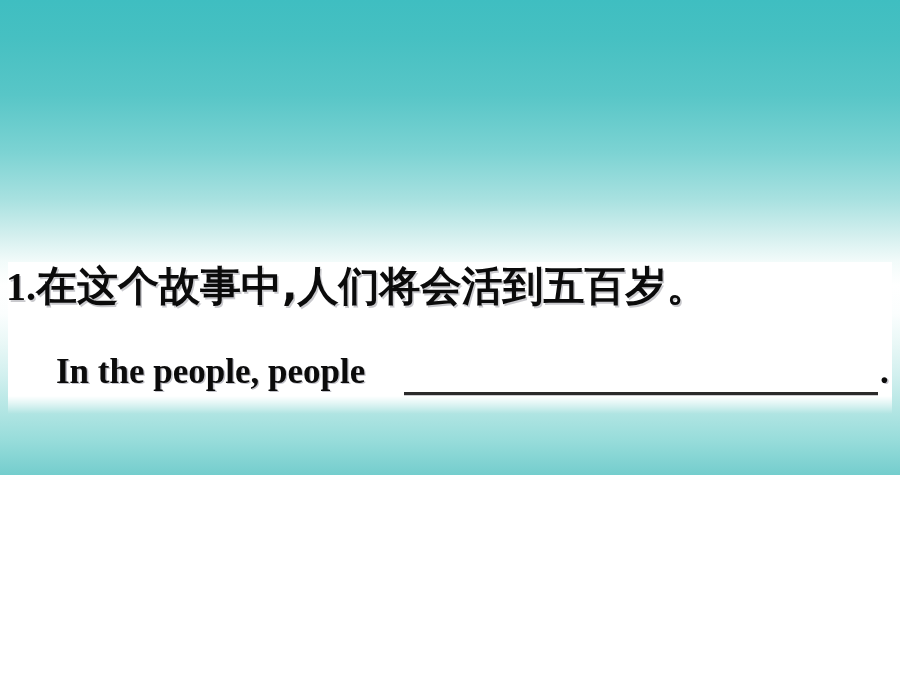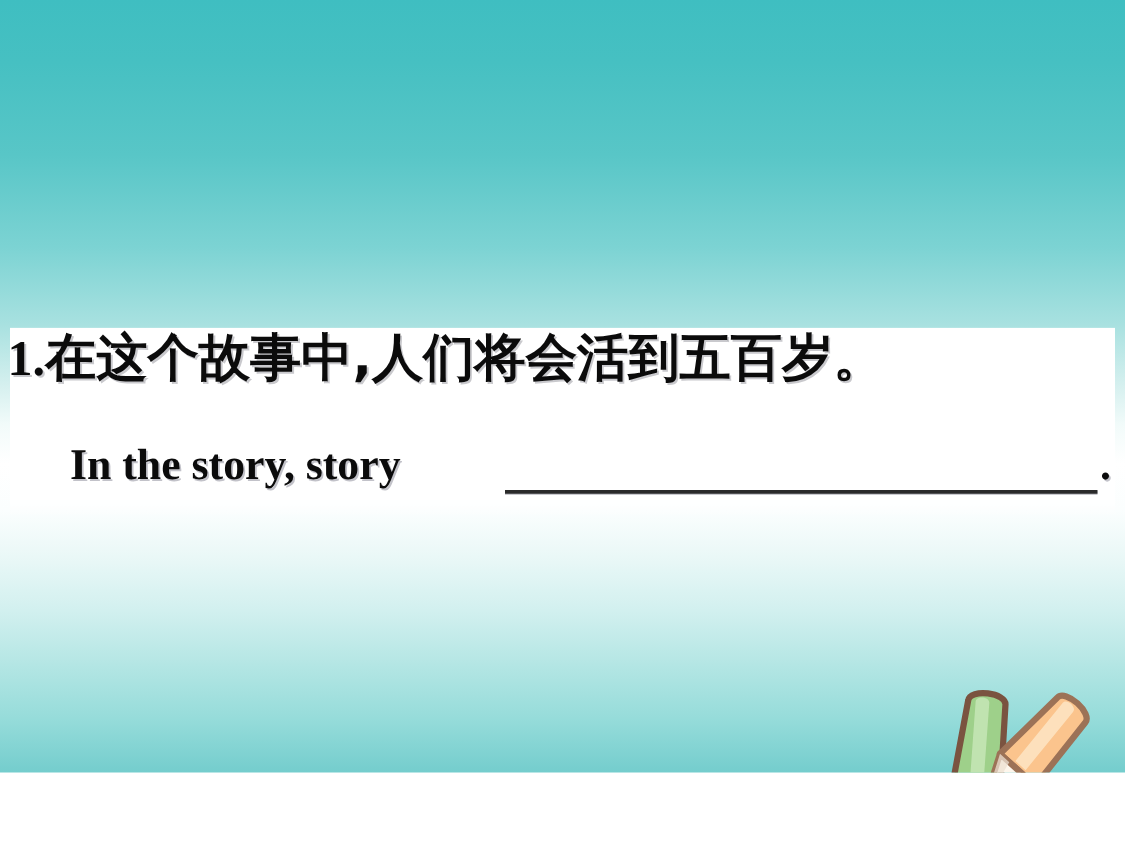--- a/index.html
+++ b/index.html
@@ -9,21 +9,21 @@
   body {
     width: 900px;
     height: 675px;
     overflow: hidden;
     font-family: "Liberation Sans", sans-serif;
   }
 
   #slide {
     position: relative;
     width: 900px;
-    height: 618px;
+    height: 475px;
     overflow: hidden;
     
     background: linear-gradient(to bottom,
         #3fbec1 0%,
         #46c0c2 8%,
         #58c6c7 20%,
         #7cd3d3 32%,
         #a8e1e0 42%,
         #d6f0ef 50%,
         #f2fbfa 55%,
@@ -132,21 +132,21 @@
 
   <div id="white-band"></div>
 
   <div id="text-block">
 
     <div class="cn-line">
       <span class="cn-num">1.</span><span>在这个故事中,人们将会活到五百岁。</span>
     </div>
 
     <div class="en-row">
-      <span class="en-text">In the story, story</span>
+      <span class="en-text">In the people, people</span>
       <span class="blank-line"></span>
       <span class="end-period">.</span>
     </div>
 
   </div>
 
   <div id="pencils">
     <svg width="215" height="145" viewBox="0 0 215 145" xmlns="http://www.w3.org/2000/svg">
 
       <path d="M2 128 C 14 122, 22 132, 32 126 C 42 120, 46 108, 58 108

